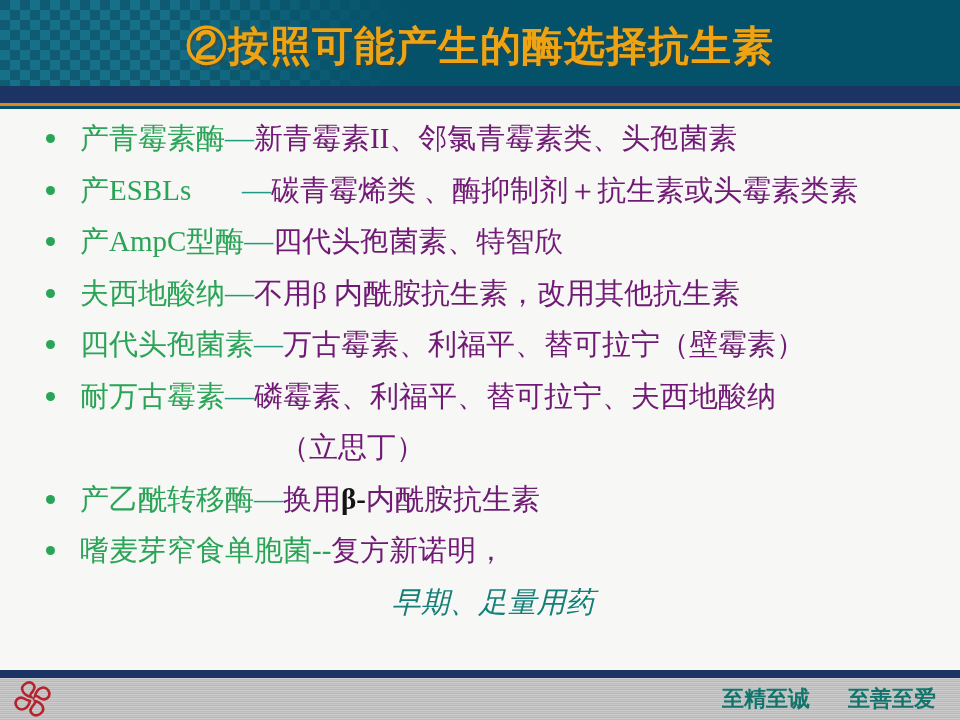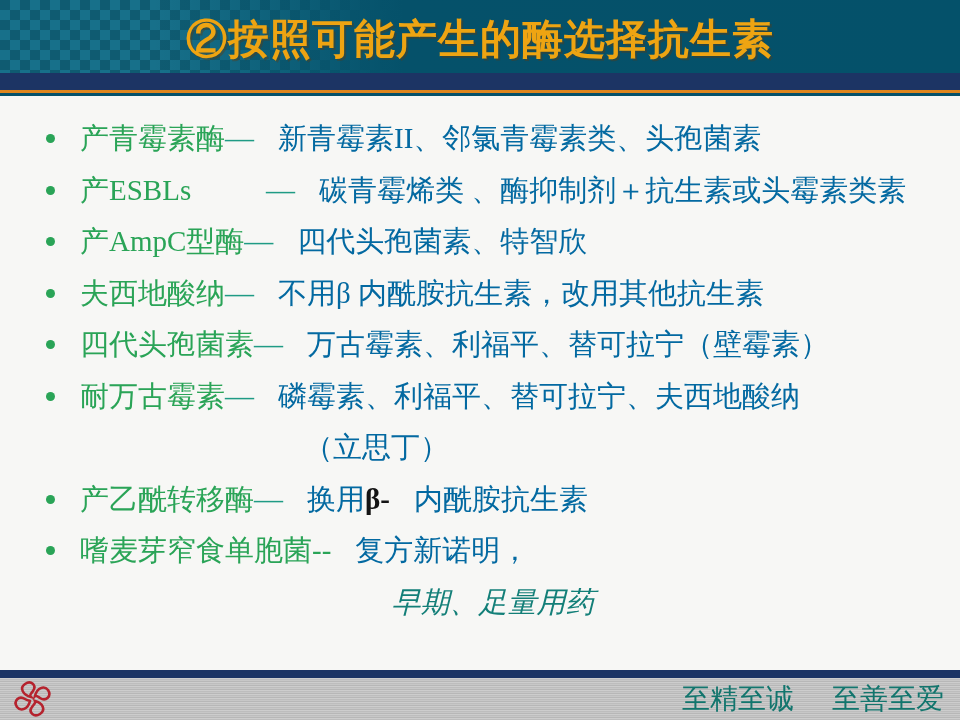--- a/index.html
+++ b/index.html
@@ -7,21 +7,21 @@
     position:relative;
     width:960px;height:720px;
     margin:0 auto;
     overflow:hidden;
     font-family:"Liberation Serif","DejaVu Serif",serif;
     background:#f7f7f5;
   }
   
   .header{position:relative;width:100%;height:101px;}
   .header-top{
-    height:73px;
+    height:86px;
     background-image:
       linear-gradient(90deg, rgba(5,80,102,0) 0%, rgba(5,80,102,0) 16%, #05516a 42%, #04516a 100%),
       conic-gradient(#17708a 25%, #0f5b71 0 50%, #17708a 0 75%, #0f5b71 0);
     background-size:100% 100%, 20px 20px;
     display:flex;align-items:center;justify-content:center;
   }
   .slide-title{
     font-size:41px;font-weight:bold;letter-spacing:1px;
     color:#eea412;
     text-shadow:2px 2px 0 rgba(110,55,0,0.35);
@@ -44,35 +44,35 @@
   }
   .line.hang{padding-left:280px;}
   .line.center{justify-content:center;padding-left:26px;font-style:italic;}
   .dot{
     width:9px;height:9px;border-radius:50%;
     background:#2aa457;margin-right:25px;flex-shrink:0;
   }
   .seg{white-space:pre;}
   .seg.green{color:#2aa457;}
   .seg.dash{color:#1f9b85;}
-  .seg.dark{color:#0369a1;margin-left:24px;}
+  .seg.dark{color:#701a75;}
   .seg.dark-bold{color:#141414;font-weight:bold;}
   .seg.teal{color:#137f78;}
   
   .footer-navy{height:8px;background:#1c3464;}
   .footer{
     position:relative;height:42px;
     background:repeating-linear-gradient(180deg,
       #cdcdcd 0 1px,#bdbdbd 1px 2px,#c7c7c7 2px 3px,#b7b7b7 3px 4px);
     display:flex;align-items:center;justify-content:flex-end;
   }
   .footer-logo{position:absolute;left:9px;top:1px;}
   .mottos{
-    display:flex;gap:38px;padding-right:16px;
-    font-size:28px;font-weight:normal;color:#12756d;
+    display:flex;gap:38px;padding-right:24px;
+    font-size:22px;font-weight:bold;color:#12756d;
   }
 </style>
 </head>
 <body>
 
 <div class="slide">
 
   <div class="header">
     <div class="header-top">
       <div class="slide-title">②按照可能产生的酶选择抗生素</div>

